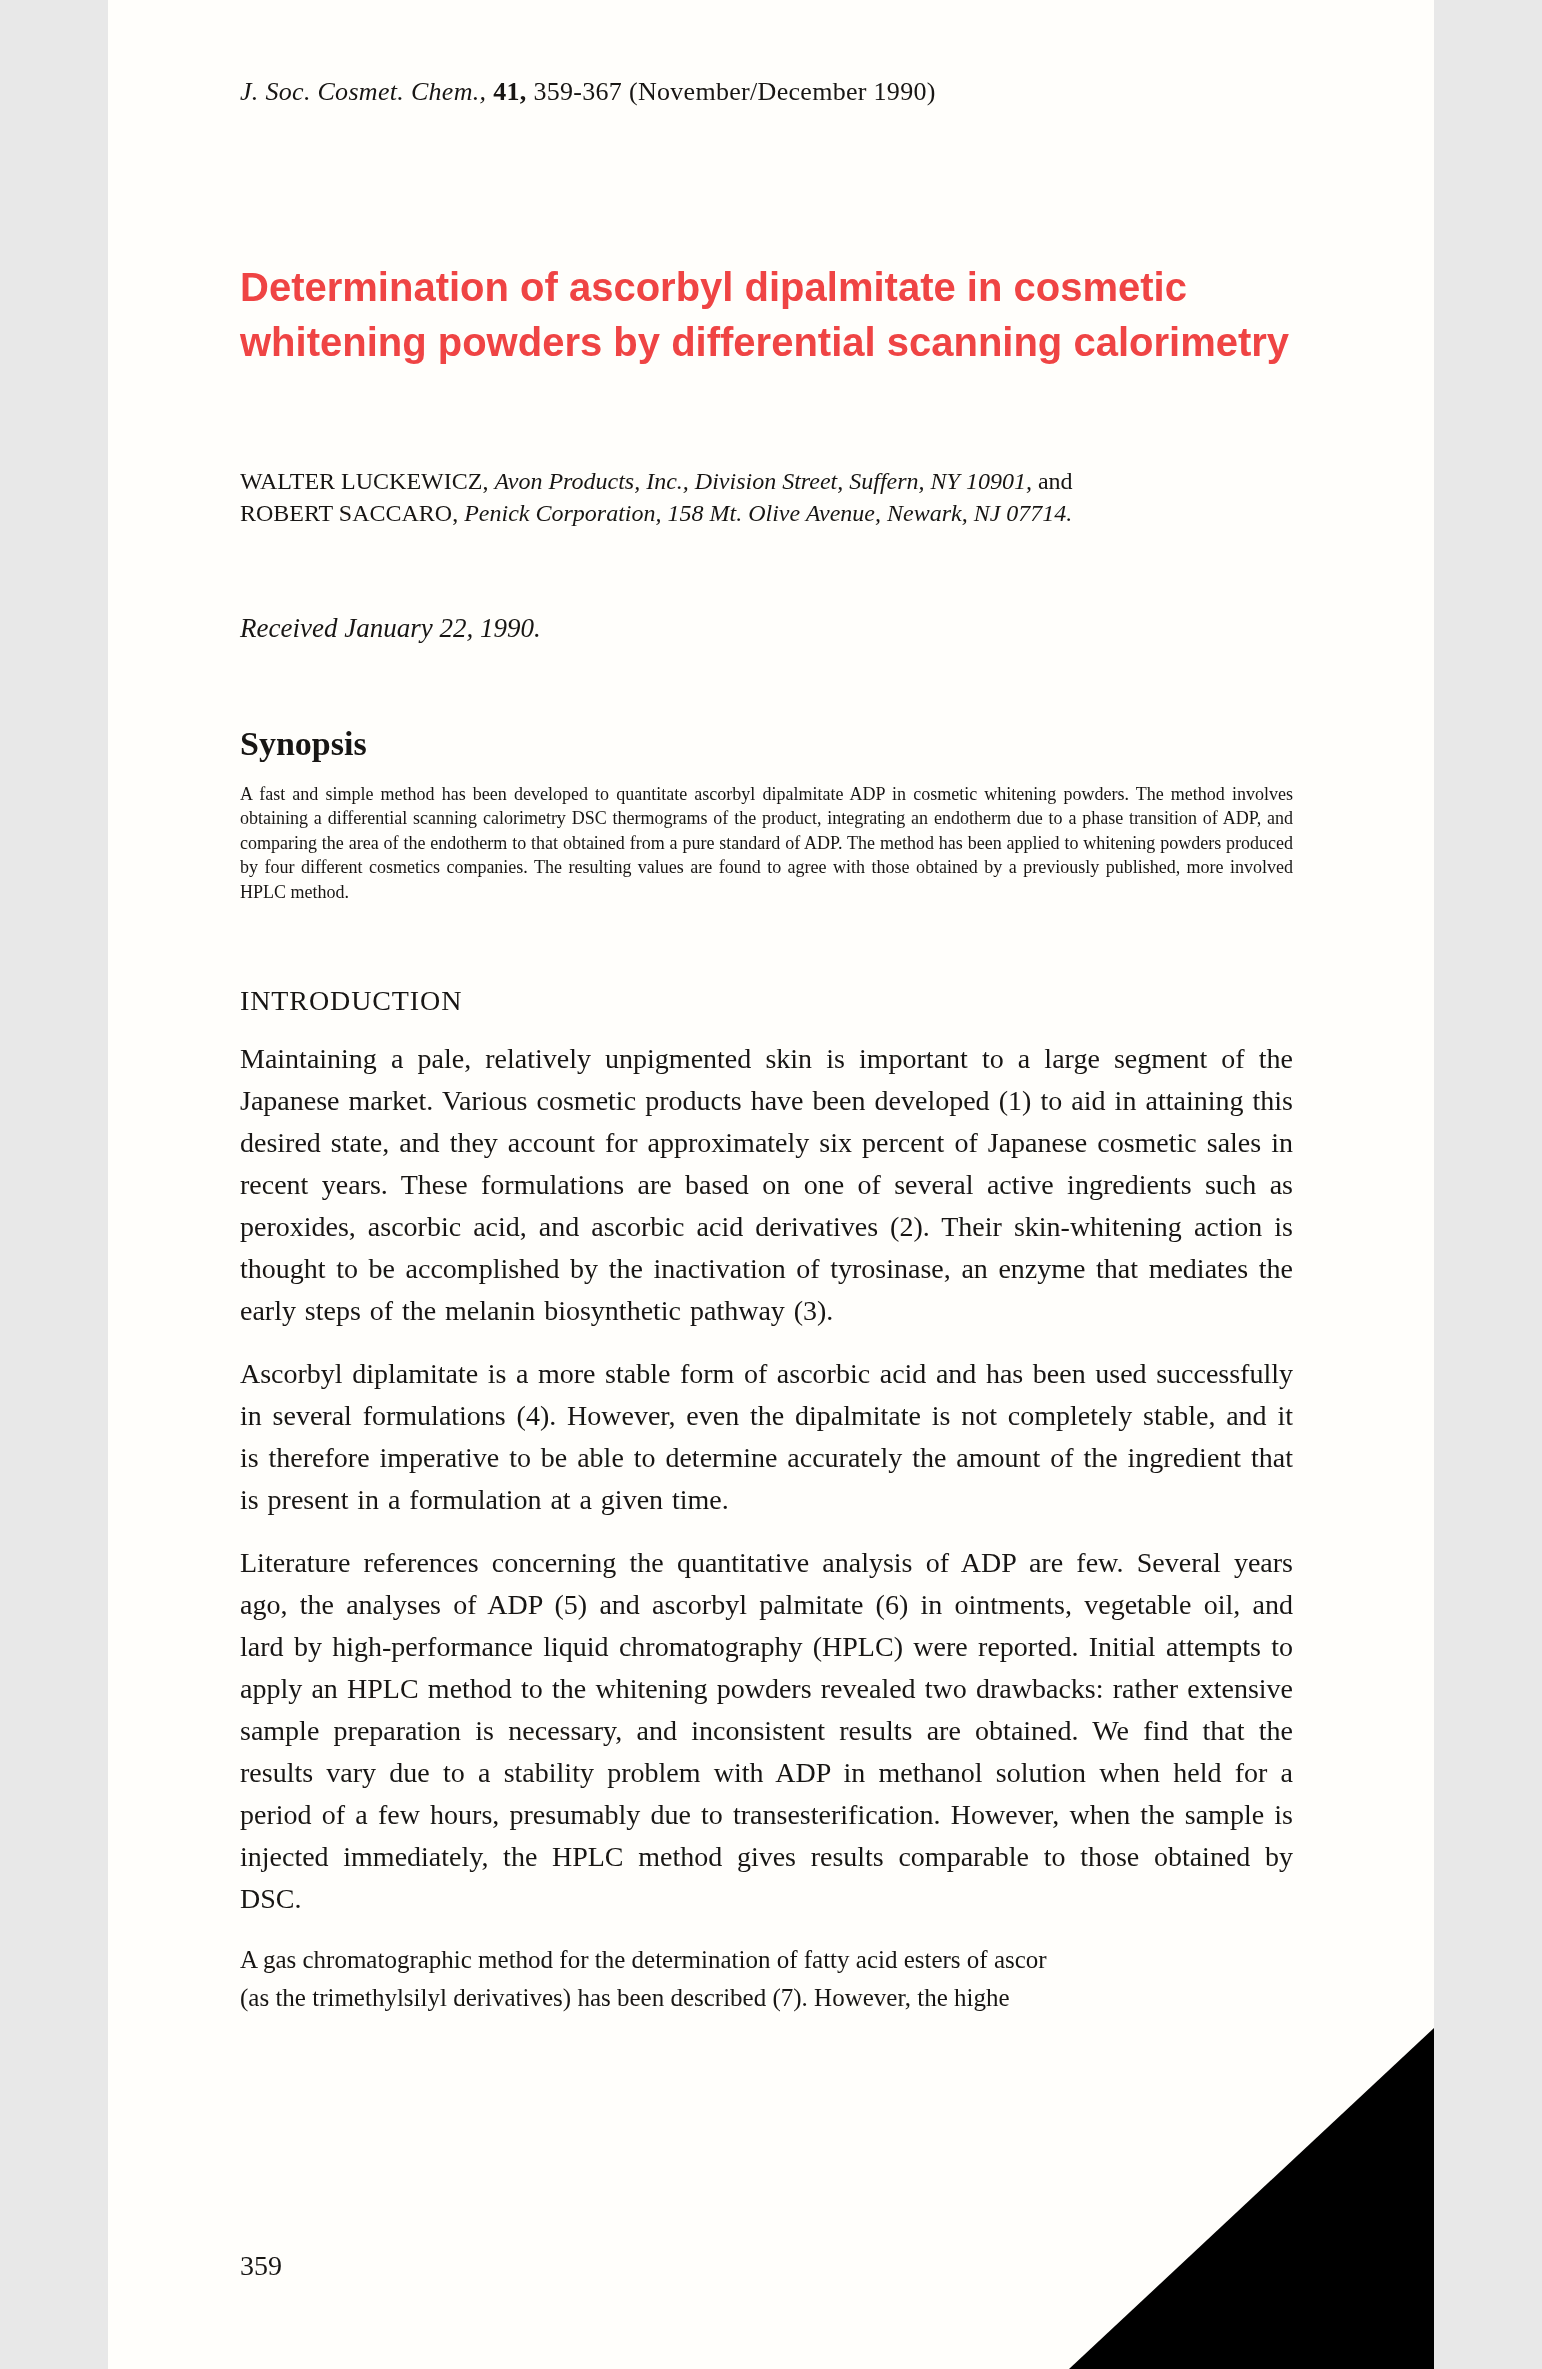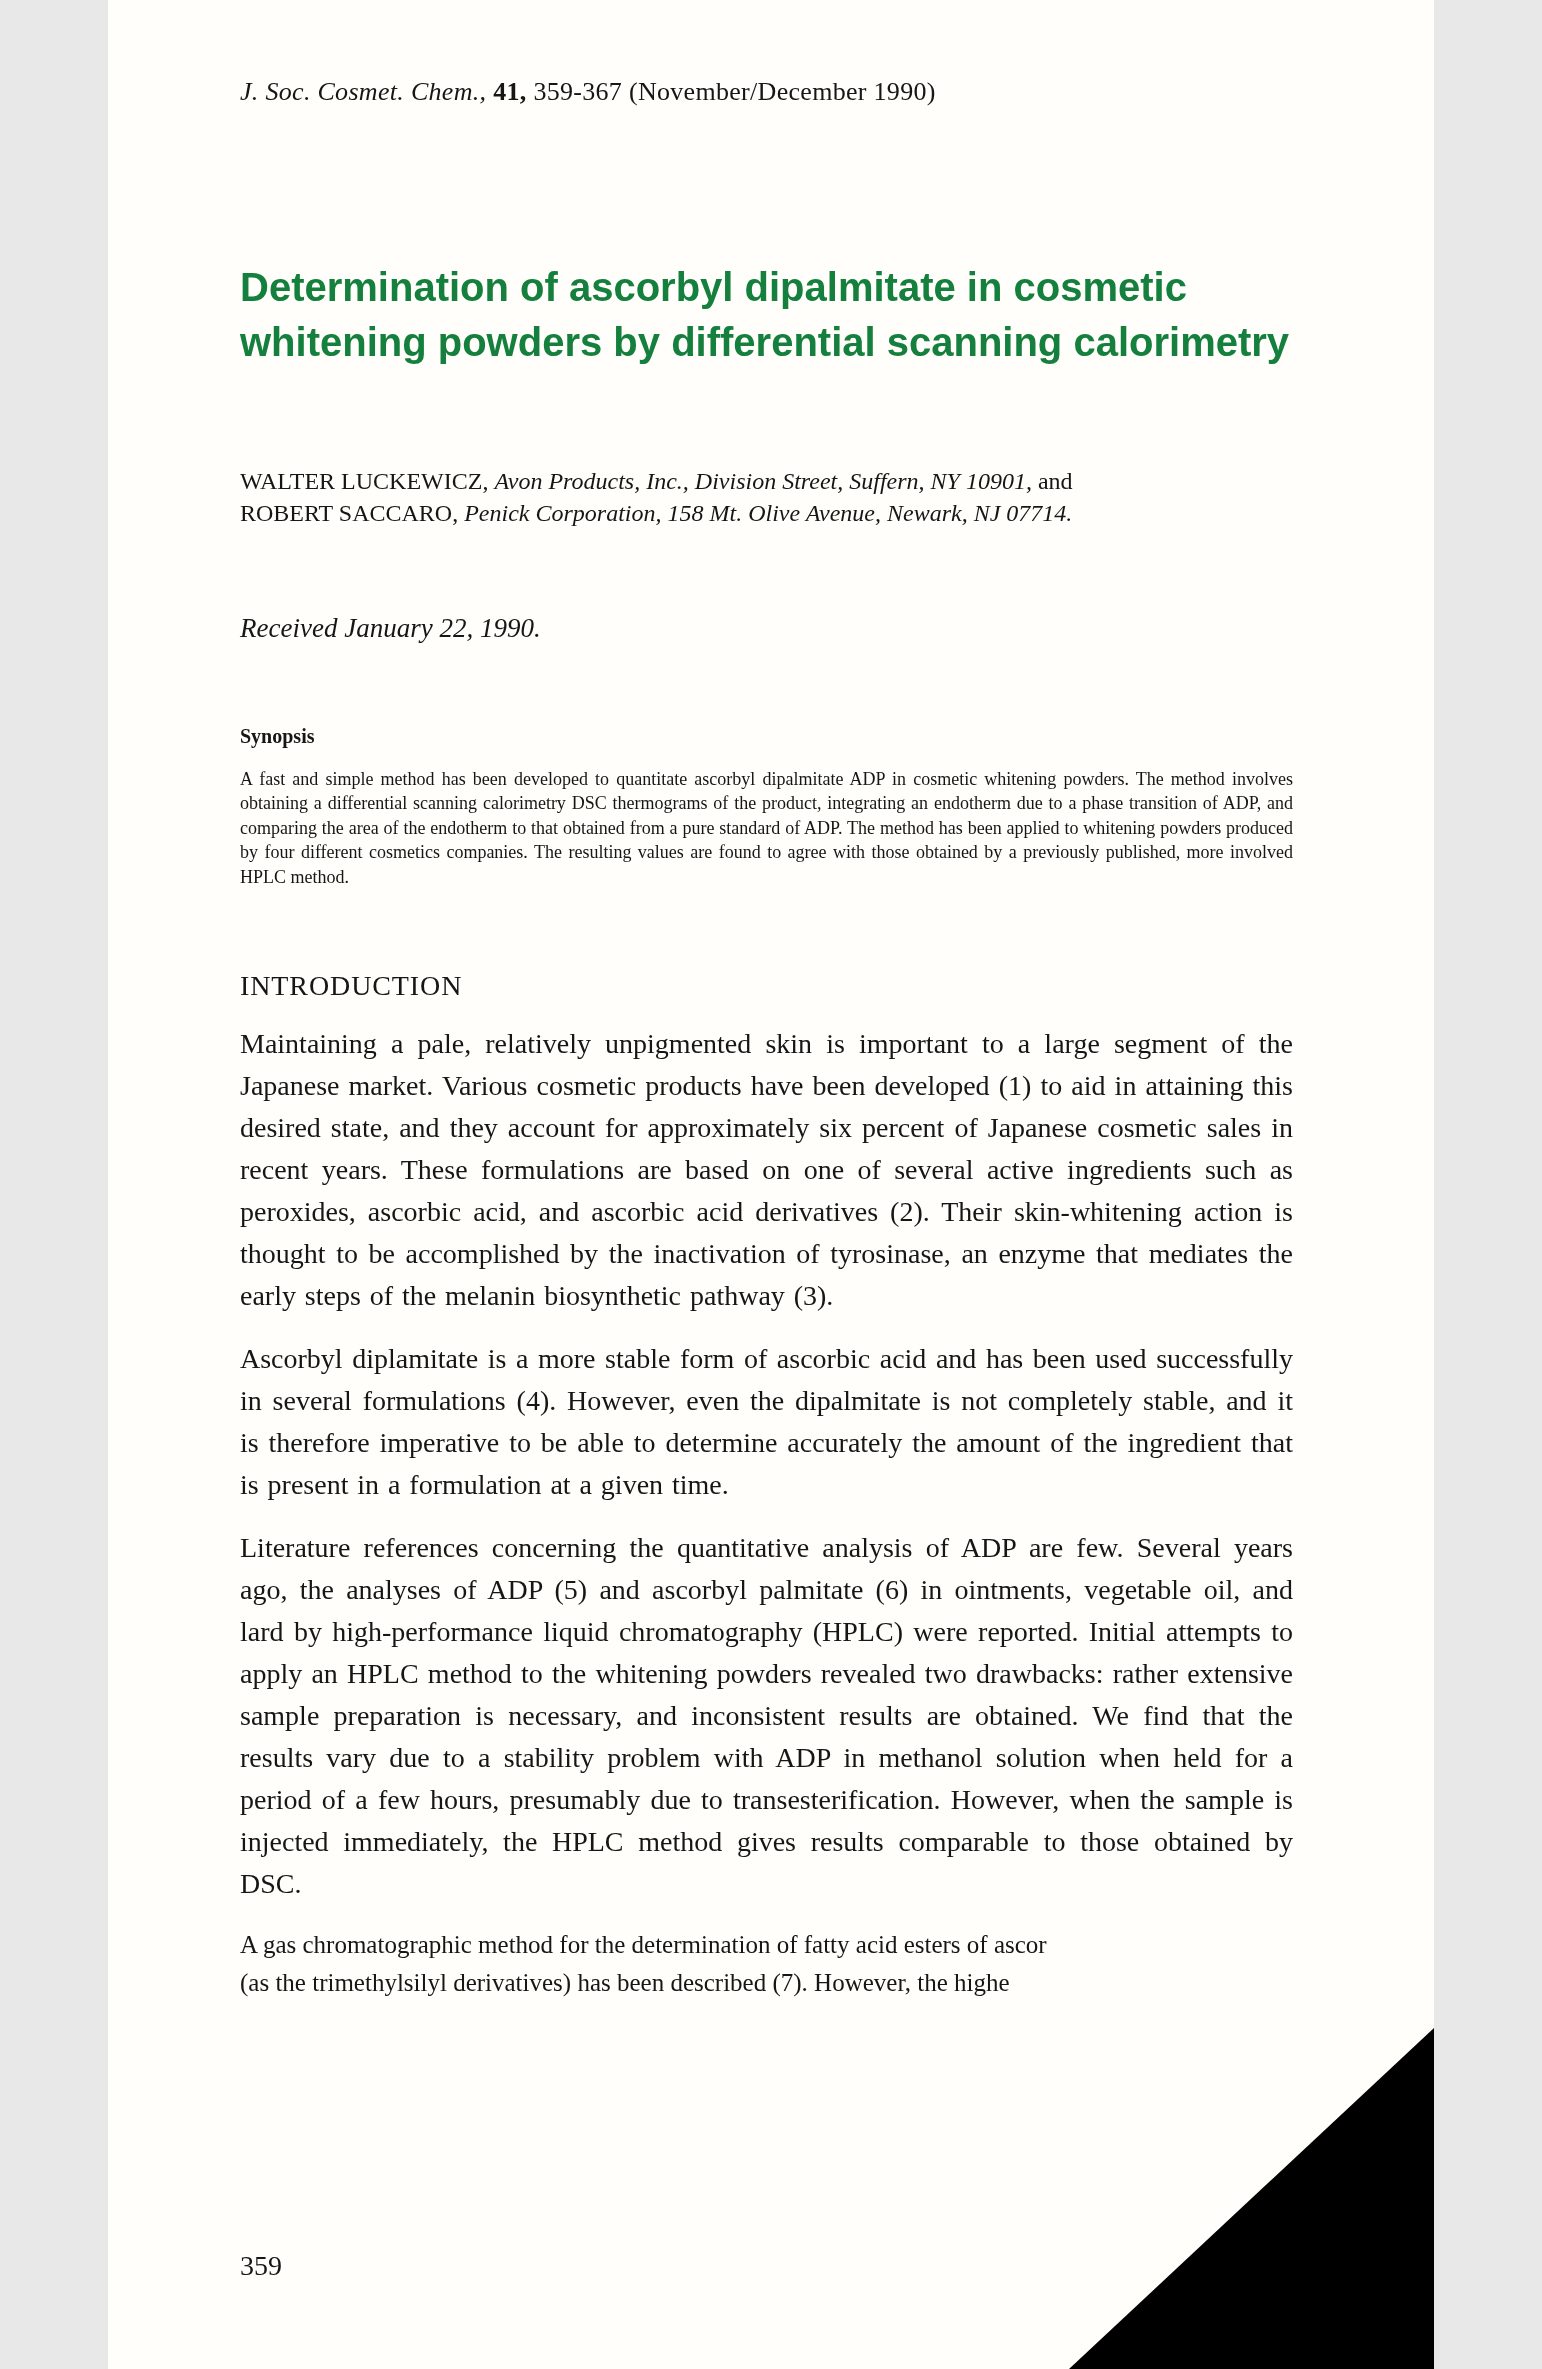--- a/index.html
+++ b/index.html
@@ -27,39 +27,39 @@
   .it { font-style: italic; }
   .journal-header .vol { font-weight: bold; }
   .article-title {
     margin: 0;
     margin-top: 153px;
     max-width: 1210px;
     font-family: "Liberation Sans", sans-serif;
     font-weight: 700;
     font-size: 40px;
     line-height: 1.38;
-    color: #15803d;
+    color: #ef4444;
   }
   .authors {
     margin: 0;
     margin-top: 96px;
     max-width: 885px;
     font-size: 24px;
     line-height: 1.32;
   }
   .received {
     margin: 0;
     margin-top: 83px;
     font-size: 27px;
     font-style: italic;
   }
   .synopsis-heading {
     margin: 0;
     margin-top: 81px;
-    font-size: 20px;
+    font-size: 34px;
     font-weight: bold;
   }
   .synopsis-body {
     margin: 0;
     margin-top: 19px;
     font-size: 18px;
     line-height: 1.36;
     text-align: justify;
   }
   .section-heading {

